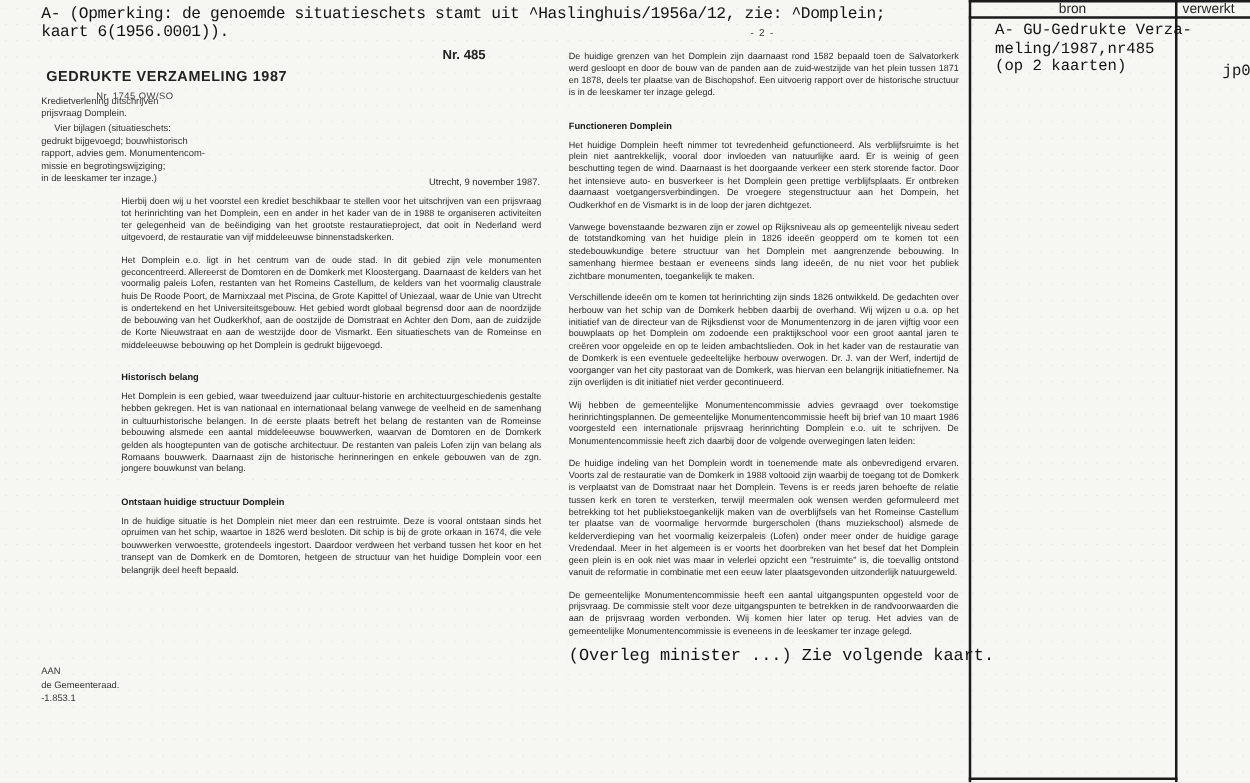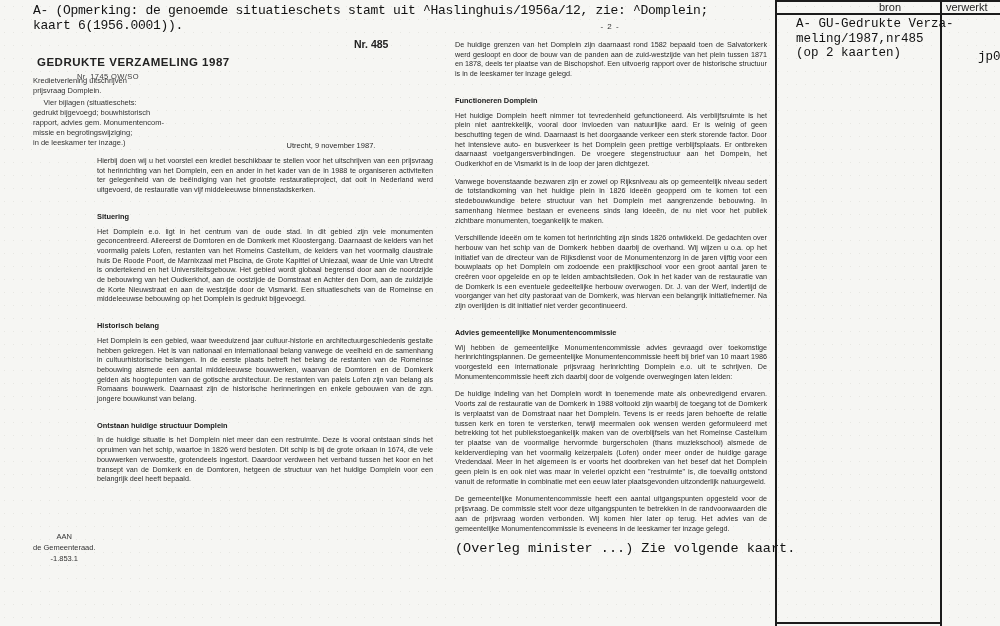--- a/index.html
+++ b/index.html
@@ -15,40 +15,40 @@
   .mono{font-family:"Liberation Mono", monospace;color:#121212;}
   .pre{white-space:pre-wrap;}
   .annot{left:33px;top:3px;width:740px;font-size:13px;line-height:15px;letter-spacing:-0.3px;}
 
   
   .doc-title{left:37px;top:56px;font-size:11.5px;font-weight:bold;letter-spacing:0.5px;color:#222;}
   .doc-number{left:354px;top:38px;font-size:10.5px;font-weight:bold;color:#222;}
   .ref-number{left:48px;top:72px;font-size:7.5px;letter-spacing:0.4px;color:#3a3a3a;margin-left:29px;}
   .margin-note-1{left:33px;top:76px;width:150px;font-size:7.5px;line-height:10px;color:#333;}
   .margin-note-2{left:33px;top:98px;width:160px;font-size:7.5px;line-height:10px;color:#333;}
-  .dateline{left:230px;top:141px;width:202px;text-align:center;font-size:7.5px;color:#2a2a2a;}
+  .dateline{left:230px;top:141px;width:202px;text-align:right;font-size:7.5px;color:#2a2a2a;}
   .body-col{font-size:7.2px;line-height:9.7px;color:#2a2a2a;}
   .body-col p{margin:0 0 8px 0;text-align:justify;}
   .body-col .h{margin:17px 0 5px 0;font-weight:bold;color:#1a1a1a;font-size:7.4px;}
   .left-body{left:97px;top:156px;width:336px;}
-  .footer-address{left:33px;top:531px;font-size:7.5px;line-height:11px;color:#333;text-align:center;}
+  .footer-address{left:33px;top:531px;font-size:7.5px;line-height:11px;color:#333;}
 
   
   .page-number{left:455px;top:22px;width:310px;text-align:center;font-size:8px;letter-spacing:1px;color:#333;}
   .mid-body{left:455px;top:40px;width:312px;}
   .overleg{margin-top:5px;font-size:13.5px;line-height:16px;white-space:nowrap;font-family:"Liberation Mono", monospace;color:#121212;text-align:left;}
 
   
   .line{background:#1b1b1b;}
   .vline-a{left:775px;top:0;width:2px;height:626px;}
   .vline-b{left:940px;top:0;width:2px;height:626px;}
   .hline-top{left:775px;top:0;width:225px;height:2px;}
   .hline-sep{left:775px;top:13px;width:225px;height:1.5px;}
   .hline-bottom{left:775px;top:622px;width:167px;height:2px;}
-  .bron-header{left:777px;top:1px;width:162px;text-align:center;font-size:11px;color:#1f1f1f;margin-left:32px;}
+  .bron-header{left:777px;top:1px;width:162px;text-align:center;font-size:11px;color:#1f1f1f;}
   .verwerkt-header{left:946px;top:1px;font-size:11px;color:#1f1f1f;}
   .bron-value{left:780px;top:17px;font-size:12.5px;line-height:14.5px;white-space:pre-line;margin-left:16px;}
   .verwerkt-value{left:946px;top:50px;font-size:12.5px;margin-left:32px;}
 </style>
 </head>
 <body>
 
 <div class="page">
 
   <div class="abs annot mono pre">A- (Opmerking: de genoemde situatieschets stamt uit ^Haslinghuis/1956a/12, zie: ^Domplein;
@@ -61,41 +61,39 @@
 gedrukt bijgevoegd; bouwhistorisch
 rapport, advies gem. Monumentencom-
 missie en begrotingswijziging;
 in de leeskamer ter inzage.)</div>
   <div class="abs margin-note-1 pre">Kredietverlening uitschrijven
 prijsvraag Domplein.</div>
   <div class="abs dateline">Utrecht, 9 november 1987.</div>
 
   <div class="abs left-body body-col">
     <p>Hierbij doen wij u het voorstel een krediet beschikbaar te stellen voor het uitschrijven van een prijsvraag tot herinrichting van het Domplein, een en ander in het kader van de in 1988 te organiseren activiteiten ter gelegenheid van de beëindiging van het grootste restauratieproject, dat ooit in Nederland werd uitgevoerd, de restauratie van vijf middeleeuwse binnenstadskerken.</p>
-    <div class="h">Situering</div>
     <p>Het Domplein e.o. ligt in het centrum van de oude stad. In dit gebied zijn vele monumenten geconcentreerd. Allereerst de Domtoren en de Domkerk met Kloostergang. Daarnaast de kelders van het voormalig paleis Lofen, restanten van het Romeins Castellum, de kelders van het voormalig claustrale huis De Roode Poort, de Marnixzaal met Piscina, de Grote Kapittel of Uniezaal, waar de Unie van Utrecht is ondertekend en het Universiteitsgebouw. Het gebied wordt globaal begrensd door aan de noordzijde de bebouwing van het Oudkerkhof, aan de oostzijde de Domstraat en Achter den Dom, aan de zuidzijde de Korte Nieuwstraat en aan de westzijde door de Vismarkt. Een situatieschets van de Romeinse en middeleeuwse bebouwing op het Domplein is gedrukt bijgevoegd.</p>
     <div class="h">Historisch belang</div>
     <p>Het Domplein is een gebied, waar tweeduizend jaar cultuur-historie en architectuurgeschiedenis gestalte hebben gekregen. Het is van nationaal en internationaal belang vanwege de veelheid en de samenhang in cultuurhistorische belangen. In de eerste plaats betreft het belang de restanten van de Romeinse bebouwing alsmede een aantal middeleeuwse bouwwerken, waarvan de Domtoren en de Domkerk gelden als hoogtepunten van de gotische architectuur. De restanten van paleis Lofen zijn van belang als Romaans bouwwerk. Daarnaast zijn de historische herinneringen en enkele gebouwen van de zgn. jongere bouwkunst van belang.</p>
     <div class="h">Ontstaan huidige structuur Domplein</div>
     <p>In de huidige situatie is het Domplein niet meer dan een restruimte. Deze is vooral ontstaan sinds het opruimen van het schip, waartoe in 1826 werd besloten. Dit schip is bij de grote orkaan in 1674, die vele bouwwerken verwoestte, grotendeels ingestort. Daardoor verdween het verband tussen het koor en het transept van de Domkerk en de Domtoren, hetgeen de structuur van het huidige Domplein voor een belangrijk deel heeft bepaald.</p>
   </div>
 
   <div class="abs footer-address pre">AAN
 de Gemeenteraad.
 -1.853.1</div>
 
   <div class="abs page-number">- 2 -</div>
 
   <div class="abs mid-body body-col">
     <p>De huidige grenzen van het Domplein zijn daarnaast rond 1582 bepaald toen de Salvatorkerk werd gesloopt en door de bouw van de panden aan de zuid-westzijde van het plein tussen 1871 en 1878, deels ter plaatse van de Bischopshof. Een uitvoerig rapport over de historische structuur is in de leeskamer ter inzage gelegd.</p>
     <div class="h">Functioneren Domplein</div>
     <p>Het huidige Domplein heeft nimmer tot tevredenheid gefunctioneerd. Als verblijfsruimte is het plein niet aantrekkelijk, vooral door invloeden van natuurlijke aard. Er is weinig of geen beschutting tegen de wind. Daarnaast is het doorgaande verkeer een sterk storende factor. Door het intensieve auto- en busverkeer is het Domplein geen prettige verblijfsplaats. Er ontbreken daarnaast voetgangersverbindingen. De vroegere stegenstructuur aan het Dompein, het Oudkerkhof en de Vismarkt is in de loop der jaren dichtgezet.</p>
     <p>Vanwege bovenstaande bezwaren zijn er zowel op Rijksniveau als op gemeentelijk niveau sedert de totstandkoming van het huidige plein in 1826 ideeën geopperd om te komen tot een stedebouwkundige betere structuur van het Domplein met aangrenzende bebouwing. In samenhang hiermee bestaan er eveneens sinds lang ideeën, de nu niet voor het publiek zichtbare monumenten, toegankelijk te maken.</p>
     <p>Verschillende ideeën om te komen tot herinrichting zijn sinds 1826 ontwikkeld. De gedachten over herbouw van het schip van de Domkerk hebben daarbij de overhand. Wij wijzen u o.a. op het initiatief van de directeur van de Rijksdienst voor de Monumentenzorg in de jaren vijftig voor een bouwplaats op het Domplein om zodoende een praktijkschool voor een groot aantal jaren te creëren voor opgeleide en op te leiden ambachtslieden. Ook in het kader van de restauratie van de Domkerk is een eventuele gedeeltelijke herbouw overwogen. Dr. J. van der Werf, indertijd de voorganger van het city pastoraat van de Domkerk, was hiervan een belangrijk initiatiefnemer. Na zijn overlijden is dit initiatief niet verder gecontinueerd.</p>
-    <div class="h">Advies gemeentelijke Monumentencommissie</div>
     <p>Wij hebben de gemeentelijke Monumentencommissie advies gevraagd over toekomstige herinrichtingsplannen. De gemeentelijke Monumentencommissie heeft bij brief van 10 maart 1986 voorgesteld een internationale prijsvraag herinrichting Domplein e.o. uit te schrijven. De Monumentencommissie heeft zich daarbij door de volgende overwegingen laten leiden:</p>
     <p>De huidige indeling van het Domplein wordt in toenemende mate als onbevredigend ervaren. Voorts zal de restauratie van de Domkerk in 1988 voltooid zijn waarbij de toegang tot de Domkerk is verplaatst van de Domstraat naar het Domplein. Tevens is er reeds jaren behoefte de relatie tussen kerk en toren te versterken, terwijl meermalen ook wensen werden geformuleerd met betrekking tot het publiekstoegankelijk maken van de overblijfsels van het Romeinse Castellum ter plaatse van de voormalige hervormde burgerscholen (thans muziekschool) alsmede de kelderverdieping van het voormalig keizerpaleis (Lofen) onder meer onder de huidige garage Vredendaal. Meer in het algemeen is er voorts het doorbreken van het besef dat het Domplein geen plein is en ook niet was maar in velerlei opzicht een "restruimte" is, die toevallig ontstond vanuit de reformatie in combinatie met een eeuw later plaatsgevonden uitzonderlijk natuurgeweld.</p>
     <p>De gemeentelijke Monumentencommissie heeft een aantal uitgangspunten opgesteld voor de prijsvraag. De commissie stelt voor deze uitgangspunten te betrekken in de randvoorwaarden die aan de prijsvraag worden verbonden. Wij komen hier later op terug. Het advies van de gemeentelijke Monumentencommissie is eveneens in de leeskamer ter inzage gelegd.</p>
     <div class="overleg">(Overleg minister ...) Zie volgende kaart.</div>
   </div>
 
   <div class="abs line vline-a"></div>
   <div class="abs line vline-b"></div>
   <div class="abs line hline-top"></div>
   <div class="abs line hline-sep"></div>

